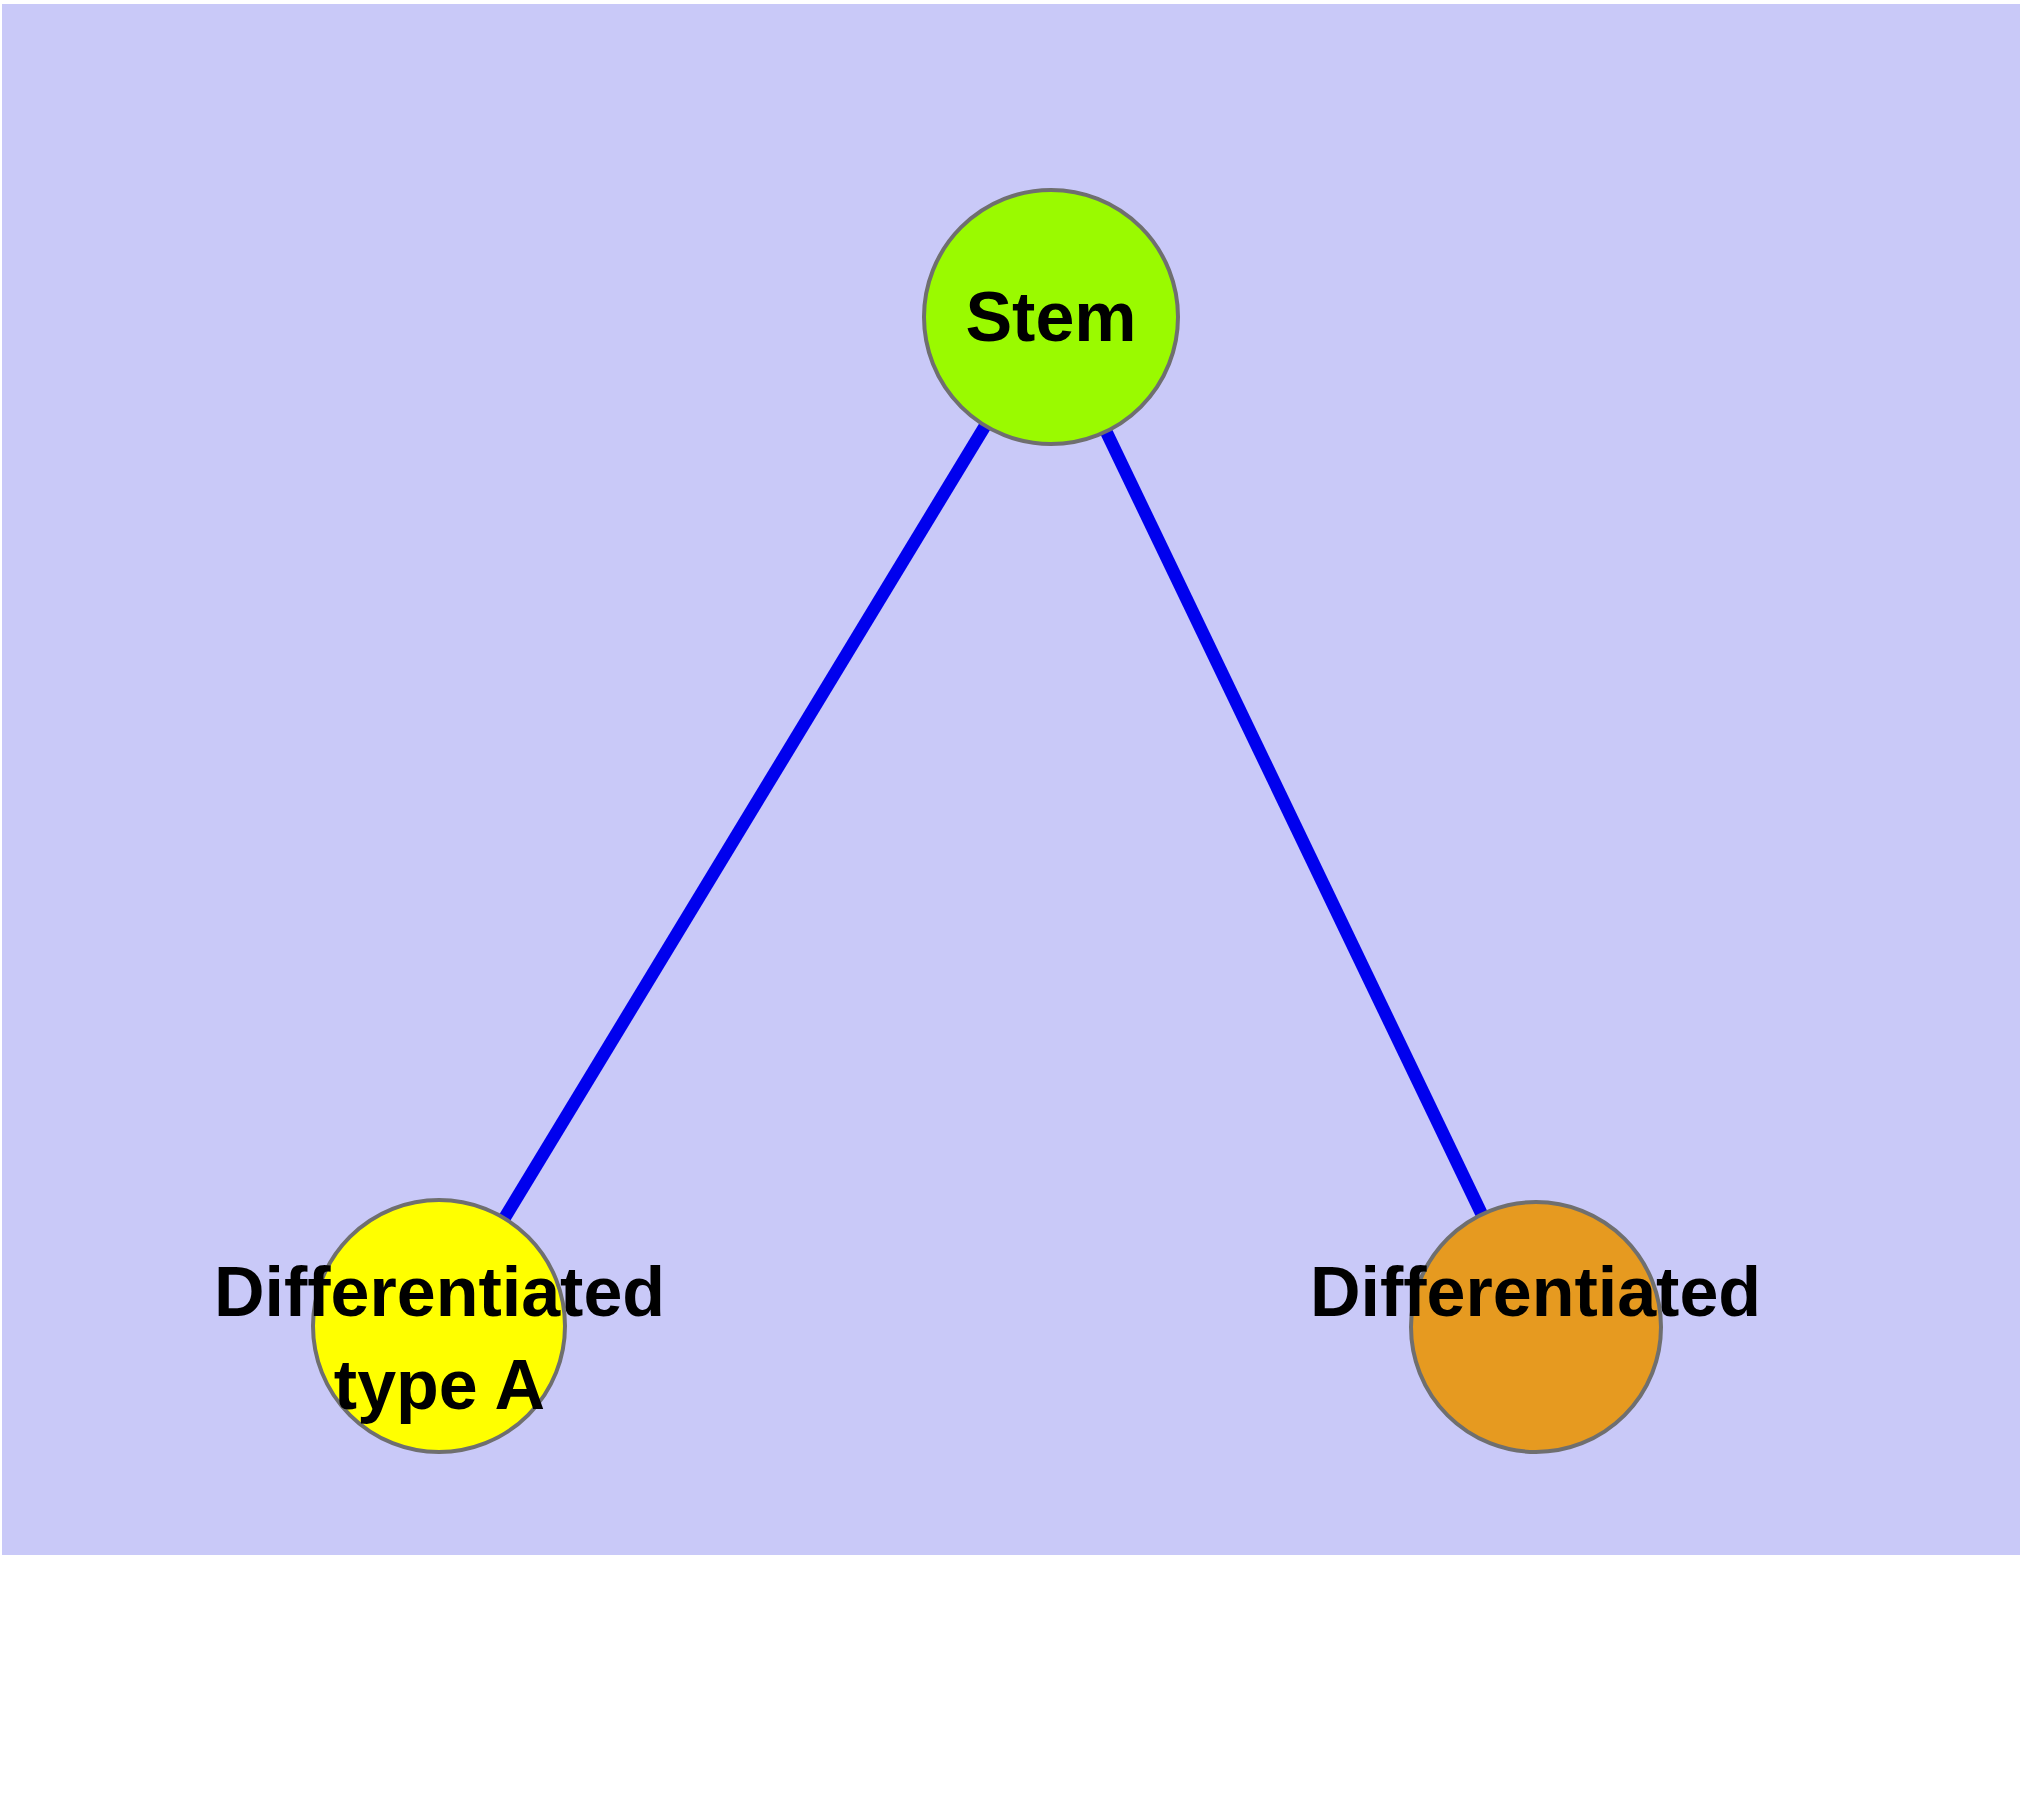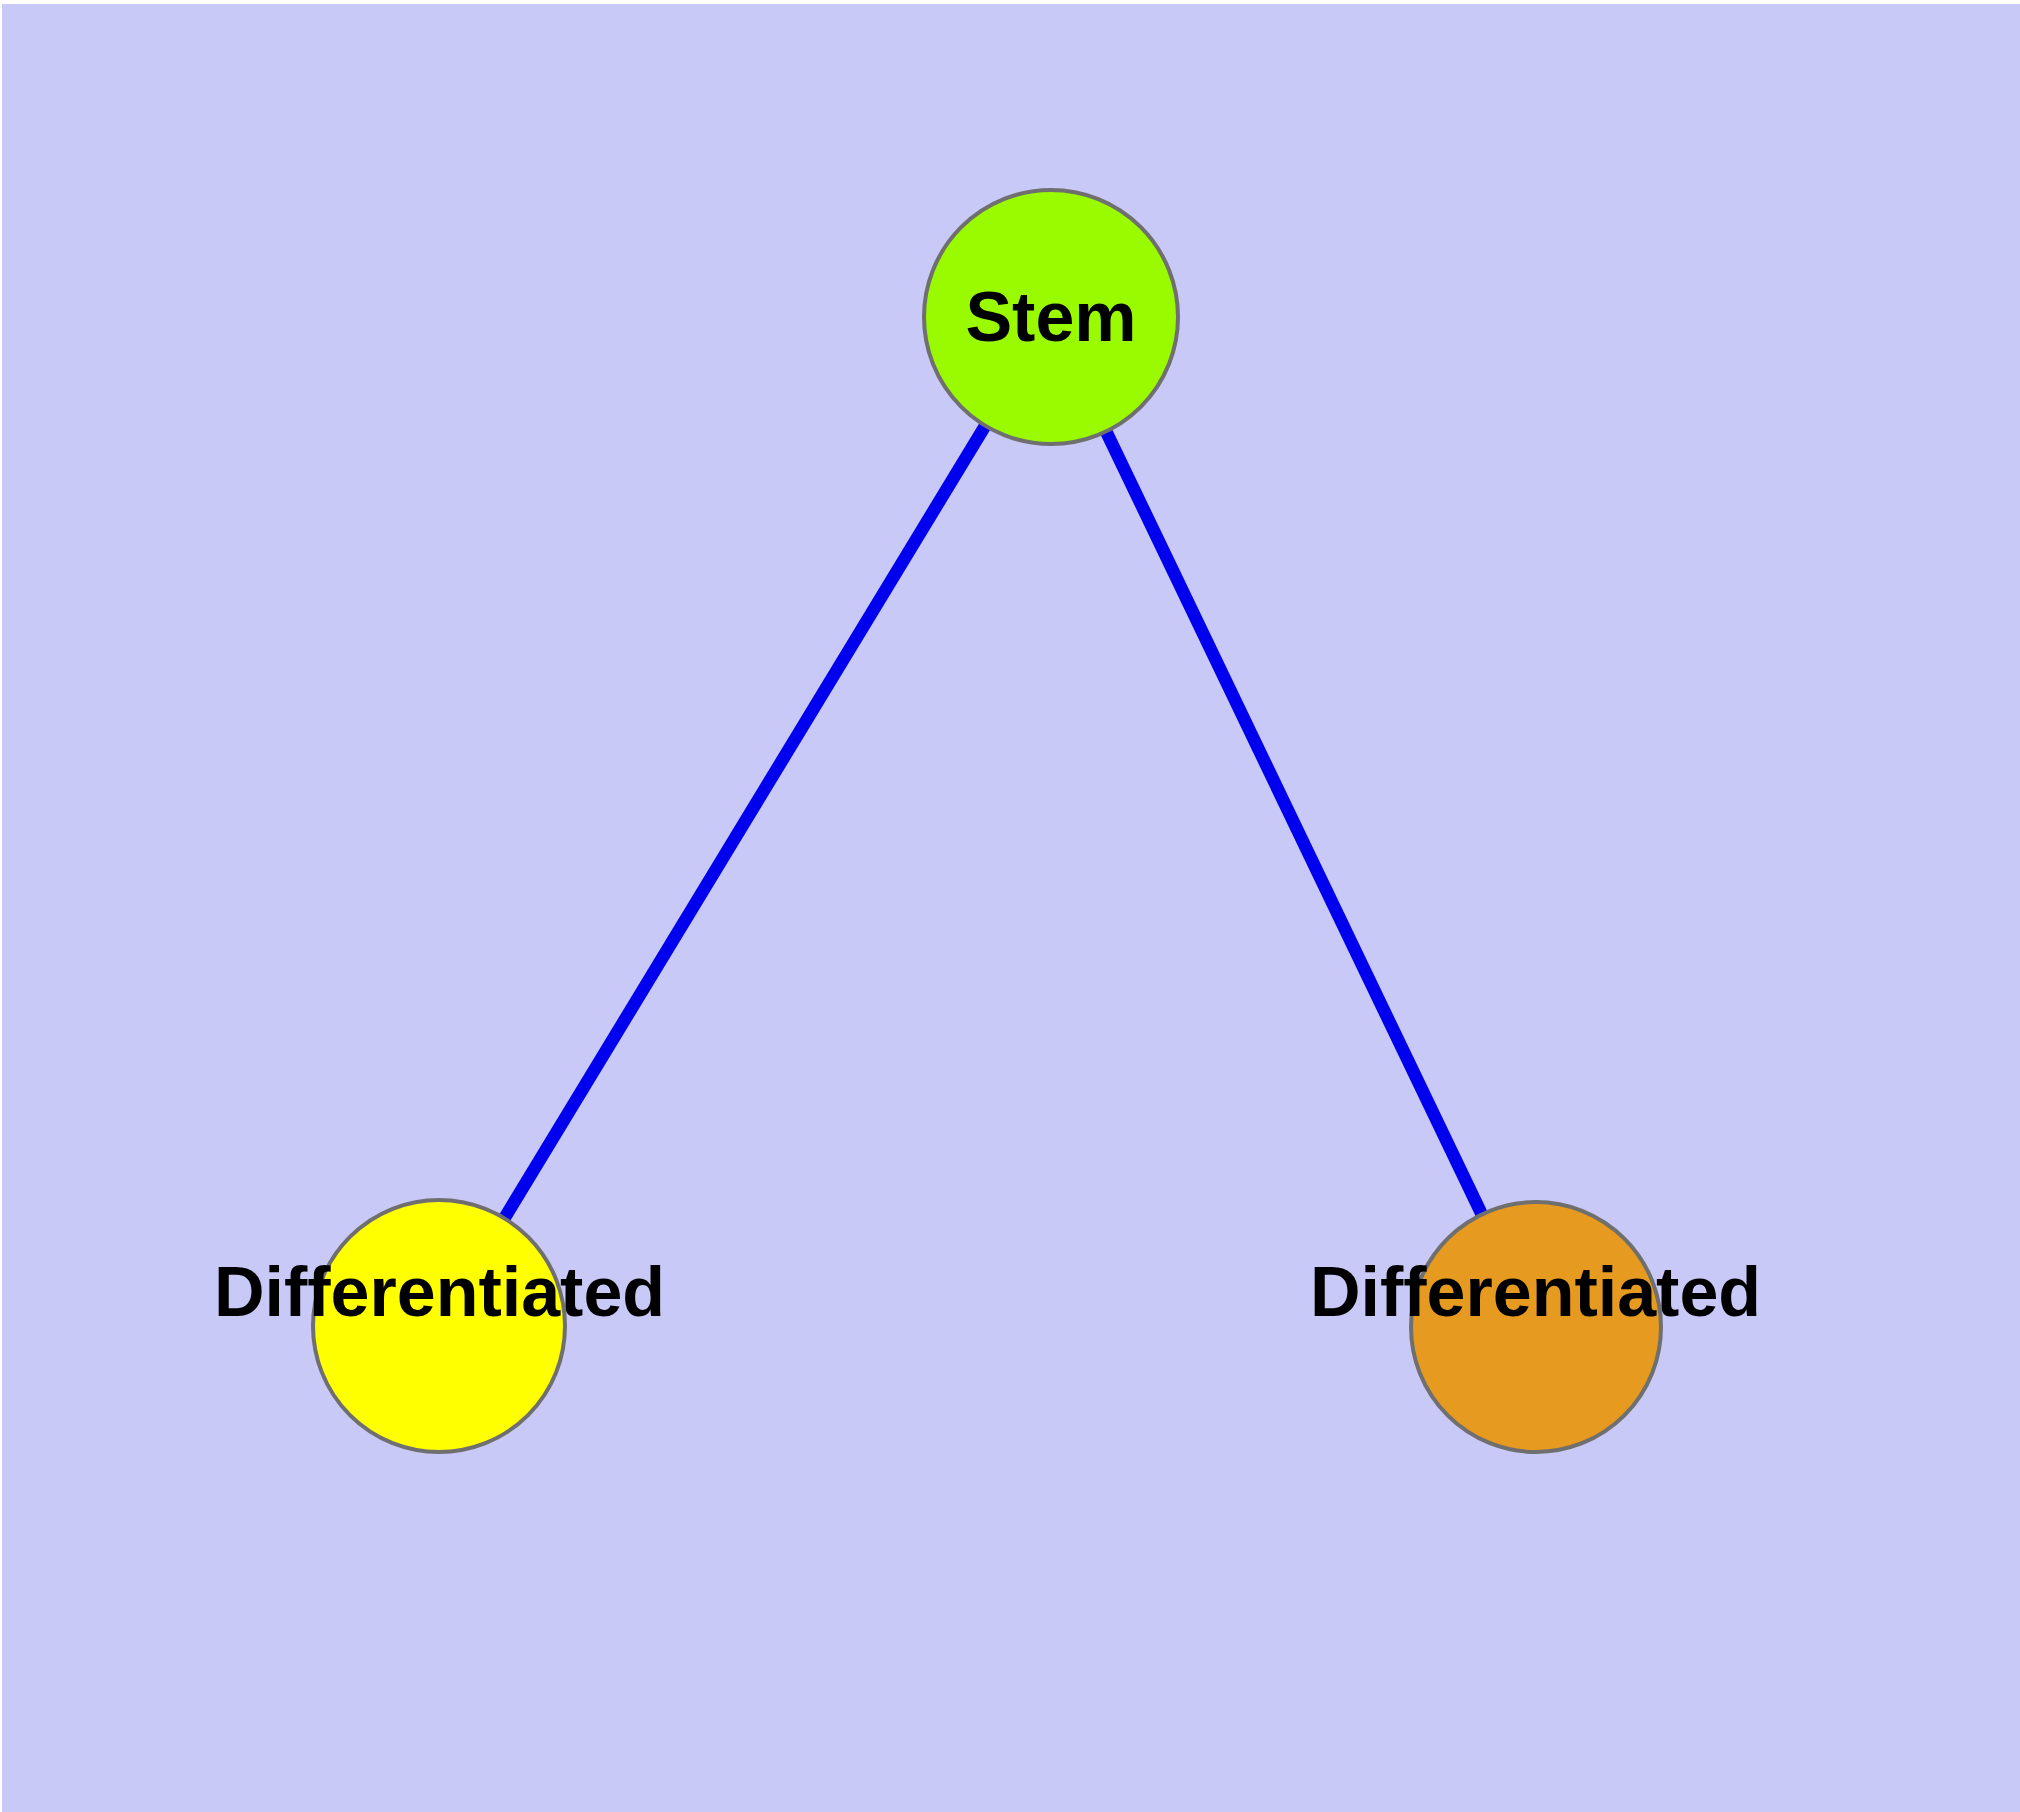--- a/index.html
+++ b/index.html
@@ -4,21 +4,21 @@
 <style>
   html, body {
     margin: 0;
     padding: 0;
     background: var(--page-bg, #ffffff);
     font-family: "Liberation Sans", sans-serif;
   }
   .canvas {
     position: relative;
     width: 2021px;
-    height: 1812px;
+    height: 1555px;
     background: var(--page-bg, #ffffff);
     overflow: hidden;
   }
   .panel {
     position: absolute;
     left: 1.7px;
     top: 4.2px;
     right: 0;
     bottom: 0;
     background: var(--panel-bg, #c9c9f8);
@@ -100,19 +100,20 @@
   <div class="node node-stem">
     <span class="node-label">Stem</span>
   </div>
 
   <div class="node node-type-a"></div>
 
   <div class="node node-type-b"></div>
 
   <div class="label label-a">
     <div>Differentiated</div>
+    <div>type A</div>
   </div>
 
   <div class="label label-b">
     <div>Differentiated</div>
   </div>
 </div>
 
 
 </body></html>

